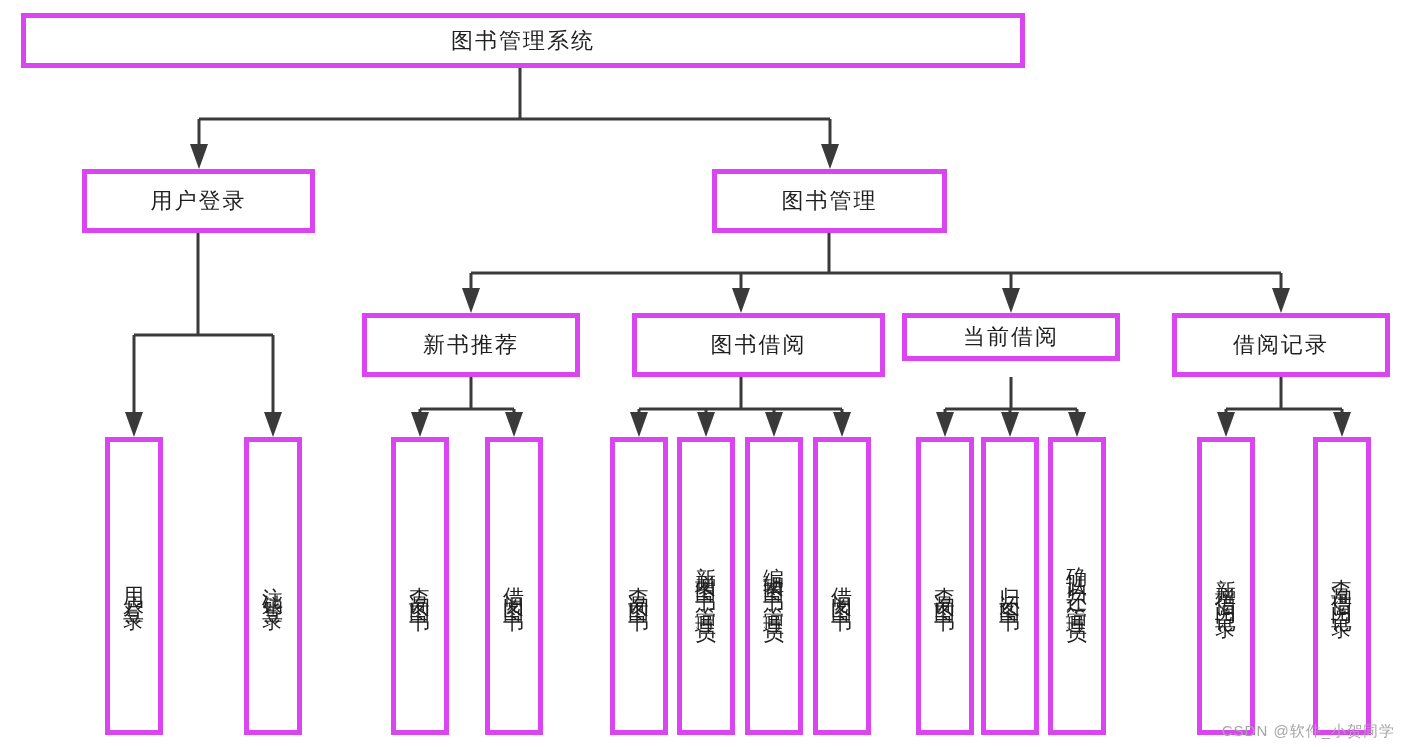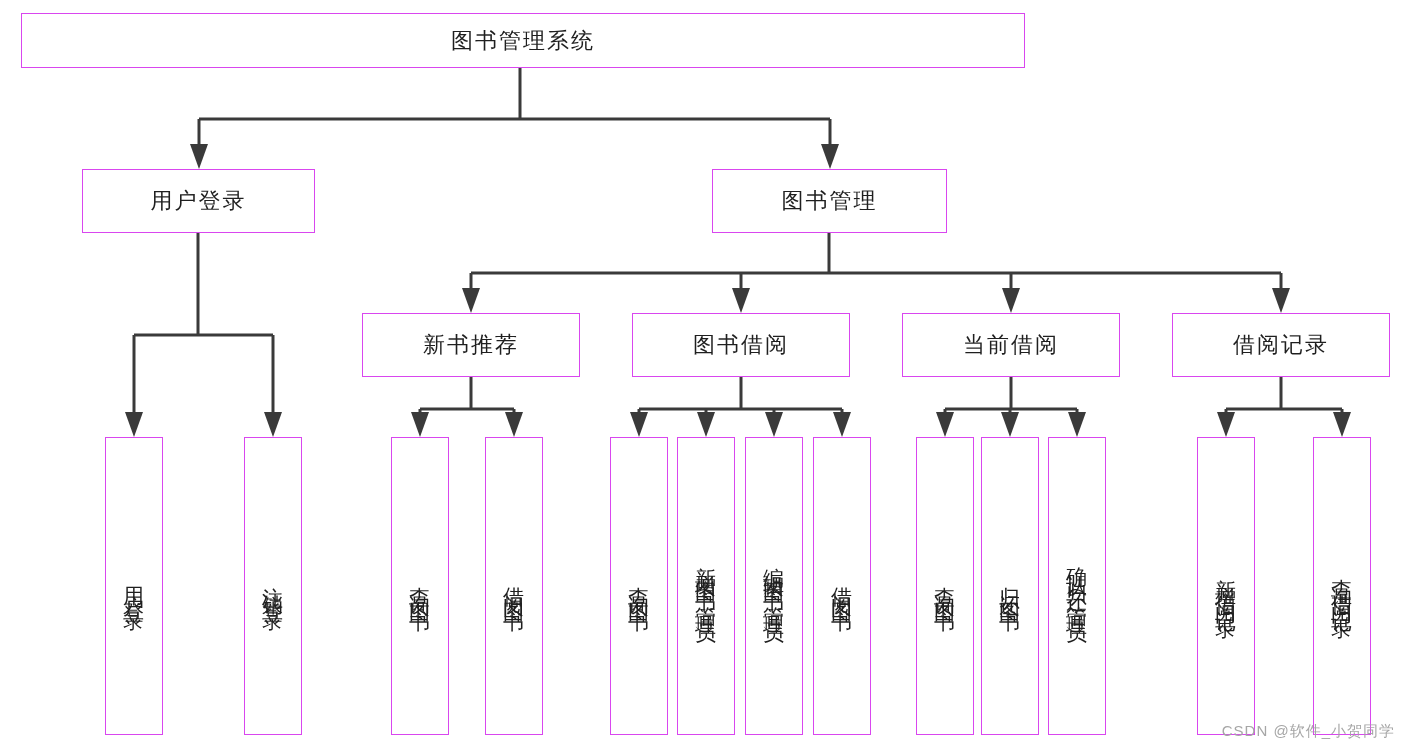--- a/index.html
+++ b/index.html
@@ -9,21 +9,21 @@
     background: #ffffff;
     font-family: "Liberation Sans", sans-serif;
     overflow: hidden;
   }
   .connectors { position: absolute; left: 0; top: 0; }
   .ln { fill: none; stroke: #3a3a3a; stroke-width: 3; }
   .arrow-line { fill: none; stroke: #3a3a3a; stroke-width: 3; }
   .node {
     position: absolute;
     box-sizing: border-box;
-    border: 1px solid #d946ef;
+    border: 5px solid #d946ef;
     background: #ffffff;
     display: flex;
     align-items: center;
     justify-content: center;
     color: #1f1f1f;
   }
   .node.h span {
     font-size: 22px;
     letter-spacing: 2px;
     white-space: nowrap;
@@ -100,24 +100,24 @@
   <div class="node h" style="left:82px; top:169px; width:233px; height:64px;">
     <span>用户登录</span>
   </div>
   <div class="node h" style="left:712px; top:169px; width:235px; height:64px;">
     <span>图书管理</span>
   </div>
 
   <div class="node h" style="left:362px; top:313px; width:218px; height:64px;">
     <span>新书推荐</span>
   </div>
-  <div class="node h" style="left:632px; top:313px; width:218px; height:64px;">
+  <div class="node h" style="left:632px; top:313px; width:253px; height:64px;">
     <span>图书借阅</span>
   </div>
-  <div class="node h" style="left:902px; top:313px; width:218px; height:64px;">
+  <div class="node h" style="left:902px; top:313px; width:218px; height:48px;">
     <span>当前借阅</span>
   </div>
   <div class="node h" style="left:1172px; top:313px; width:218px; height:64px;">
     <span>借阅记录</span>
   </div>
 
   <div class="node leaf" style="left:105px; top:437px; width:58px; height:298px;">
     <span>用户登录</span>
   </div>
   <div class="node leaf" style="left:244px; top:437px; width:58px; height:298px;">

